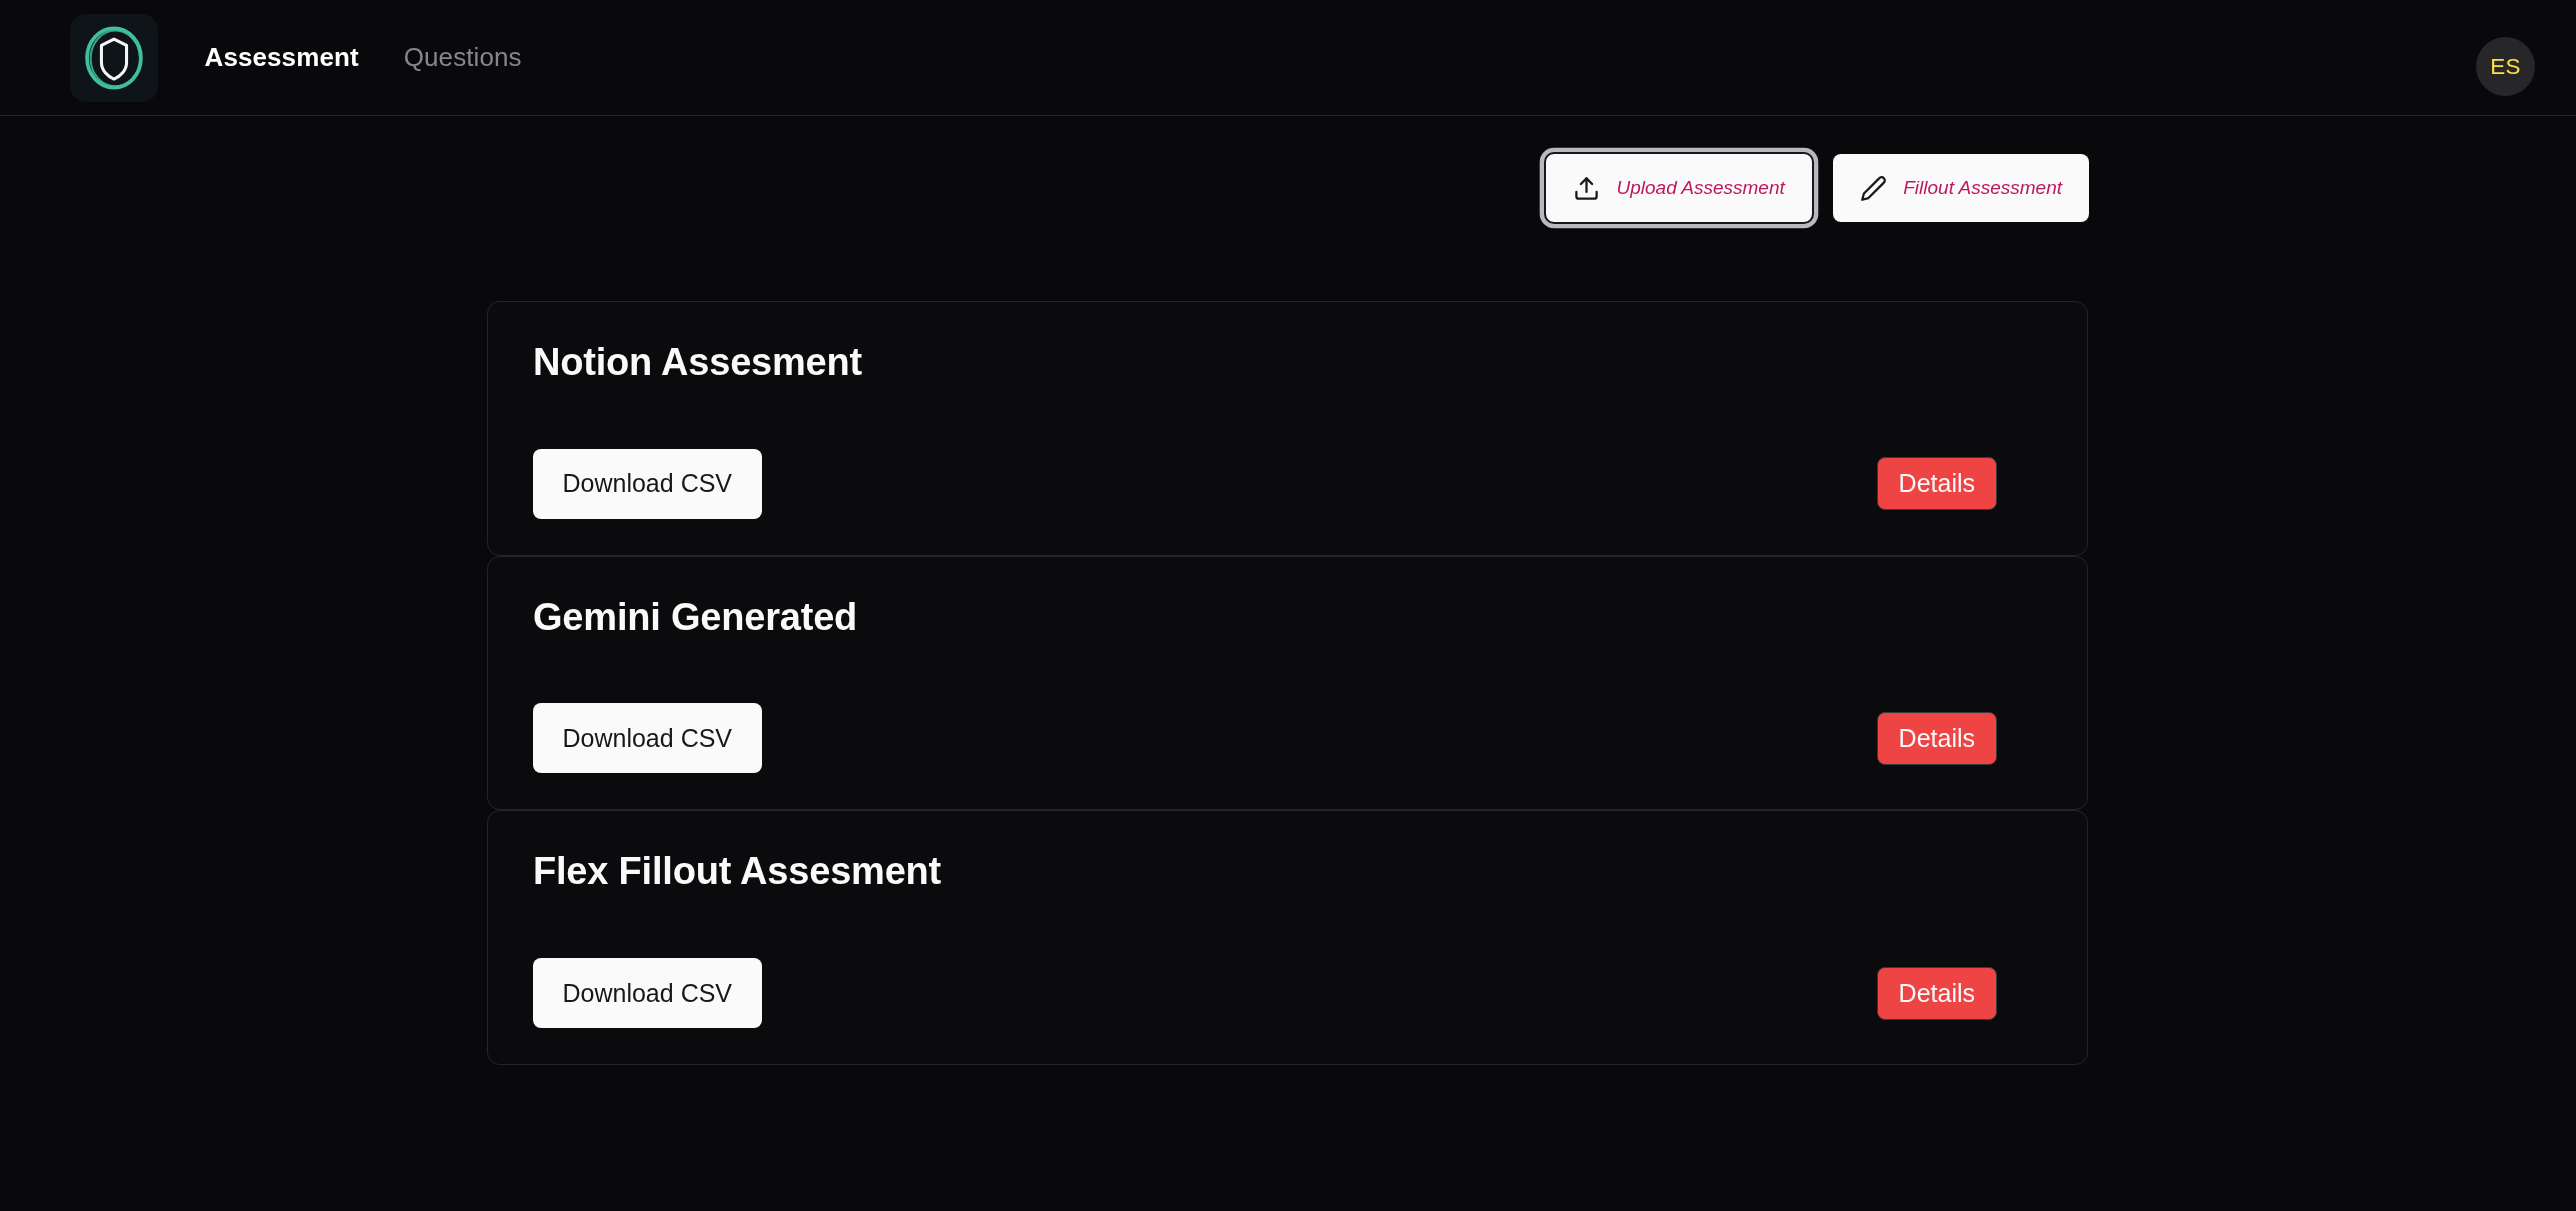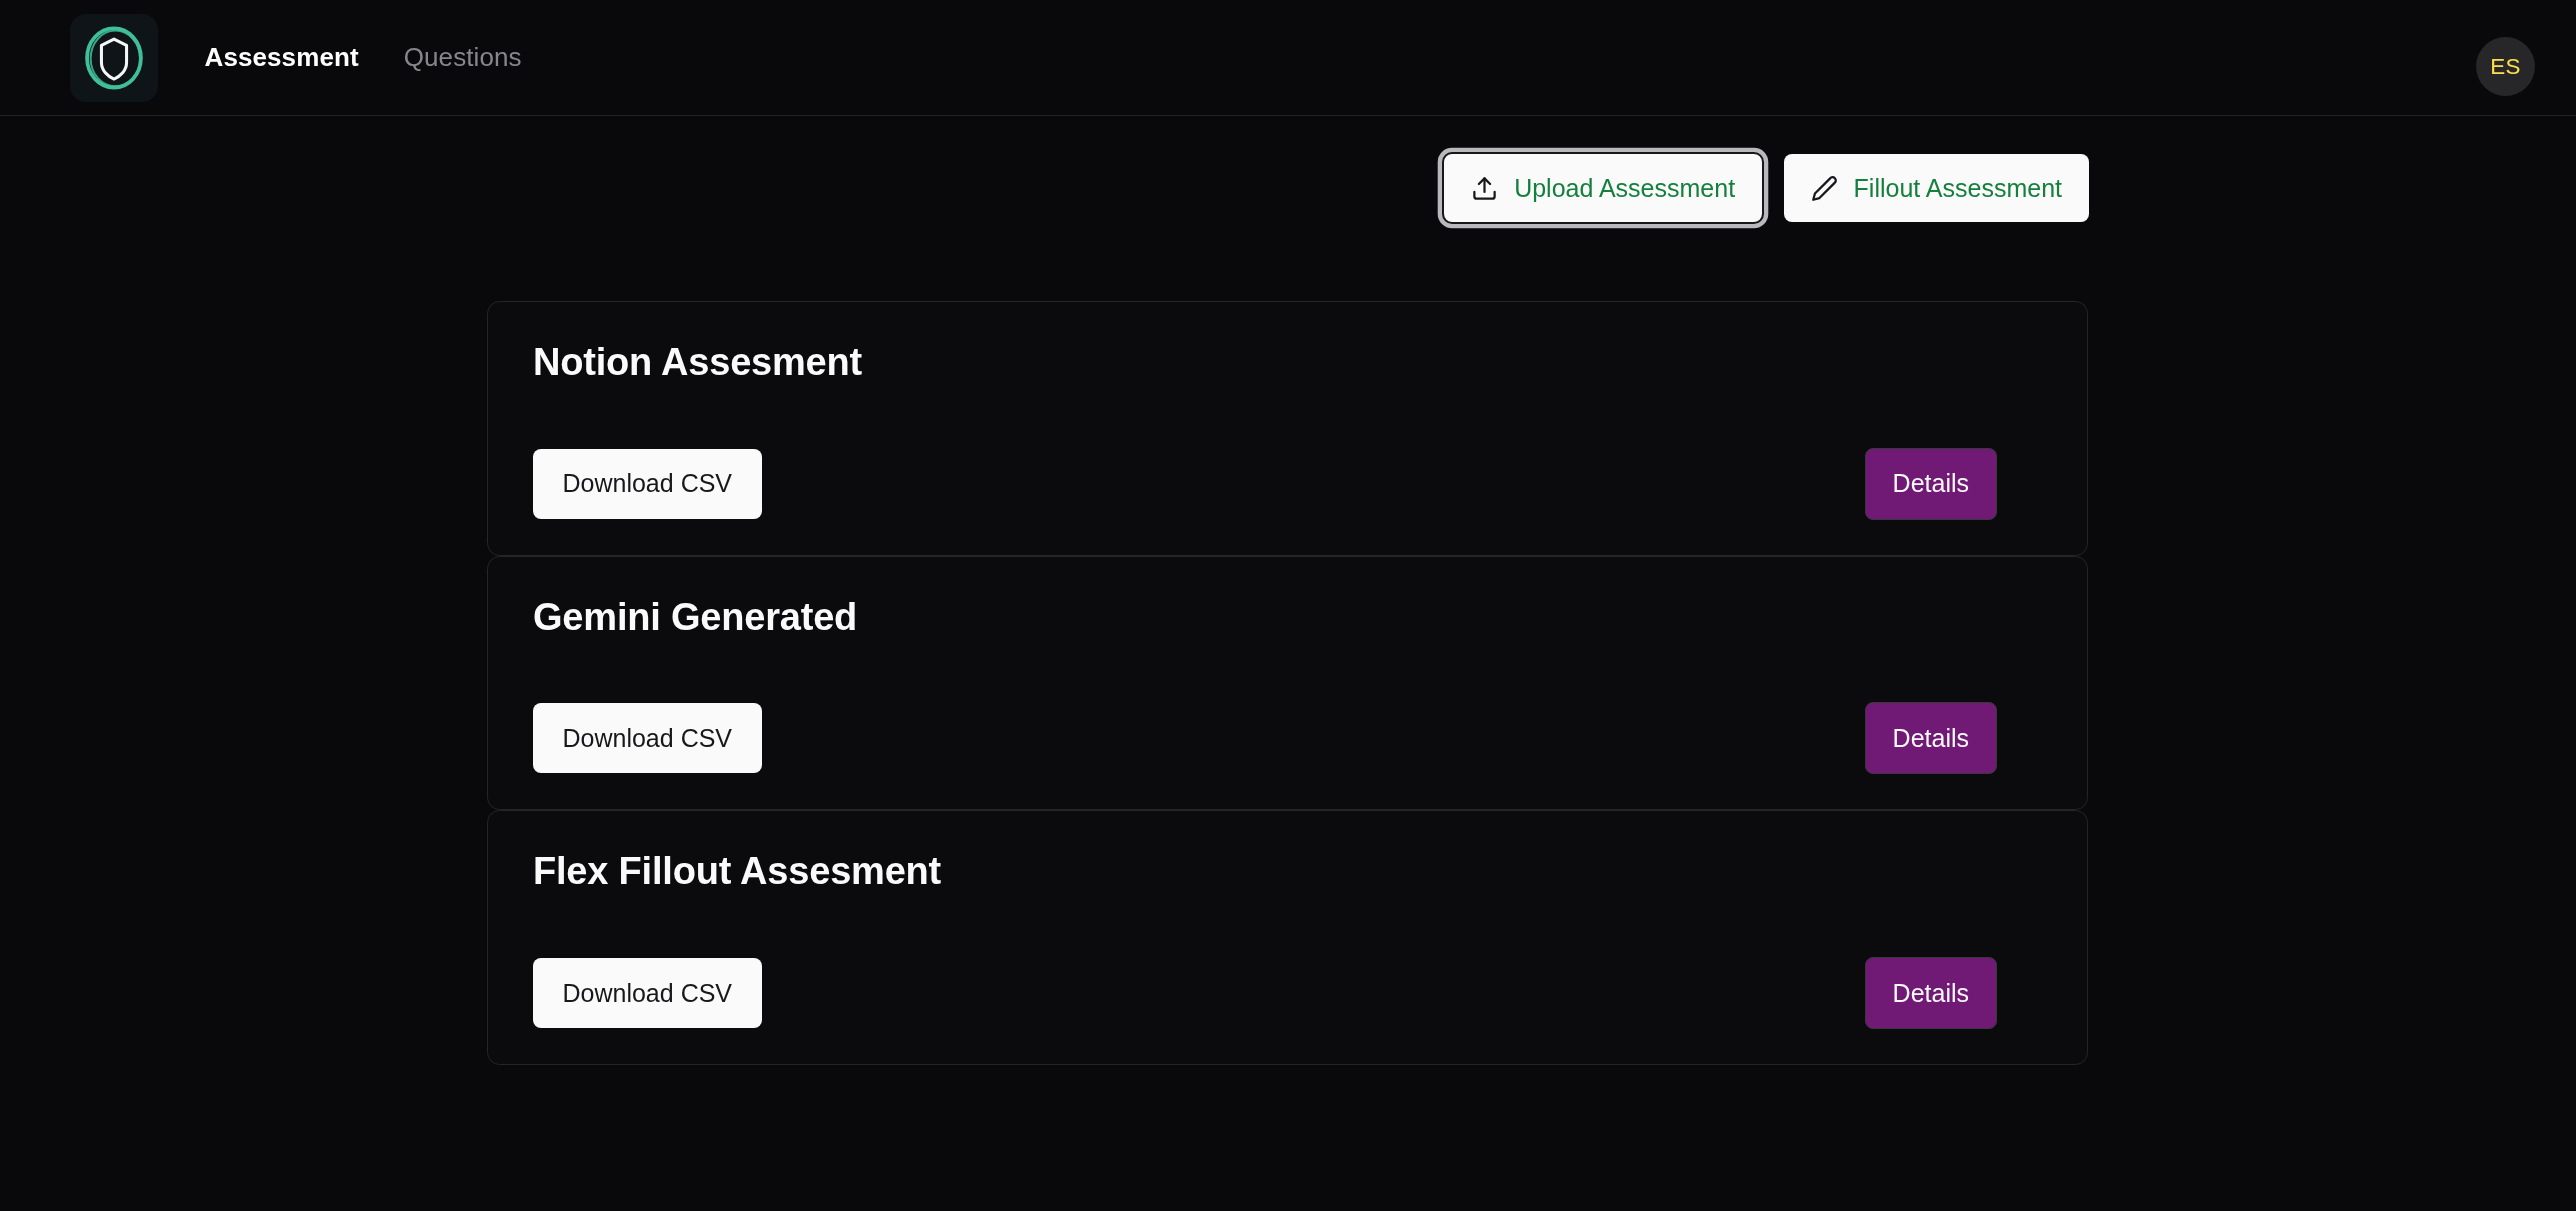--- a/index.html
+++ b/index.html
@@ -92,27 +92,28 @@
     border: none;
     cursor: pointer;
     display: inline-flex;
     align-items: center;
     justify-content: center;
     white-space: nowrap;
   }
 
   .btn-light {
     background: #fafafa;
-    color: #15803d;
+    color: #be185d;
     border-radius: 8px;
-    font-size: 25px;
+    font-size: 19px;
     height: 68px;
     padding: 0 27px;
     gap: 16px;
     font-weight: 400;
+    font-style: italic;
   }
   .btn-light svg { display: block; }
 
   
   .btn-focused {
     position: relative;
     outline: 2.7px solid #18181b;
     outline-offset: 0px;
     box-shadow: 0 0 0 6.3px #b9b9bd;
   }
@@ -147,27 +148,27 @@
   }
   .btn-csv {
     background: #fafafa;
     color: #18181b;
     border-radius: 8px;
     font-size: 25px;
     height: 70px;
     padding: 0 29.5px;
   }
   .btn-outline {
-    background: #701a75;
+    background: #ef4444;
     color: #fafafa;
     border: 1.8px solid #39393d;
     border-radius: 8px;
     font-size: 25px;
-    height: 72px;
-    padding: 0 27px;
+    height: 53px;
+    padding: 0 21px;
     margin-right: 45px;
   }
 </style>
 </head>
 <body>
 
 <header class="header">
 
   <div class="brand-logo">
     <span>

